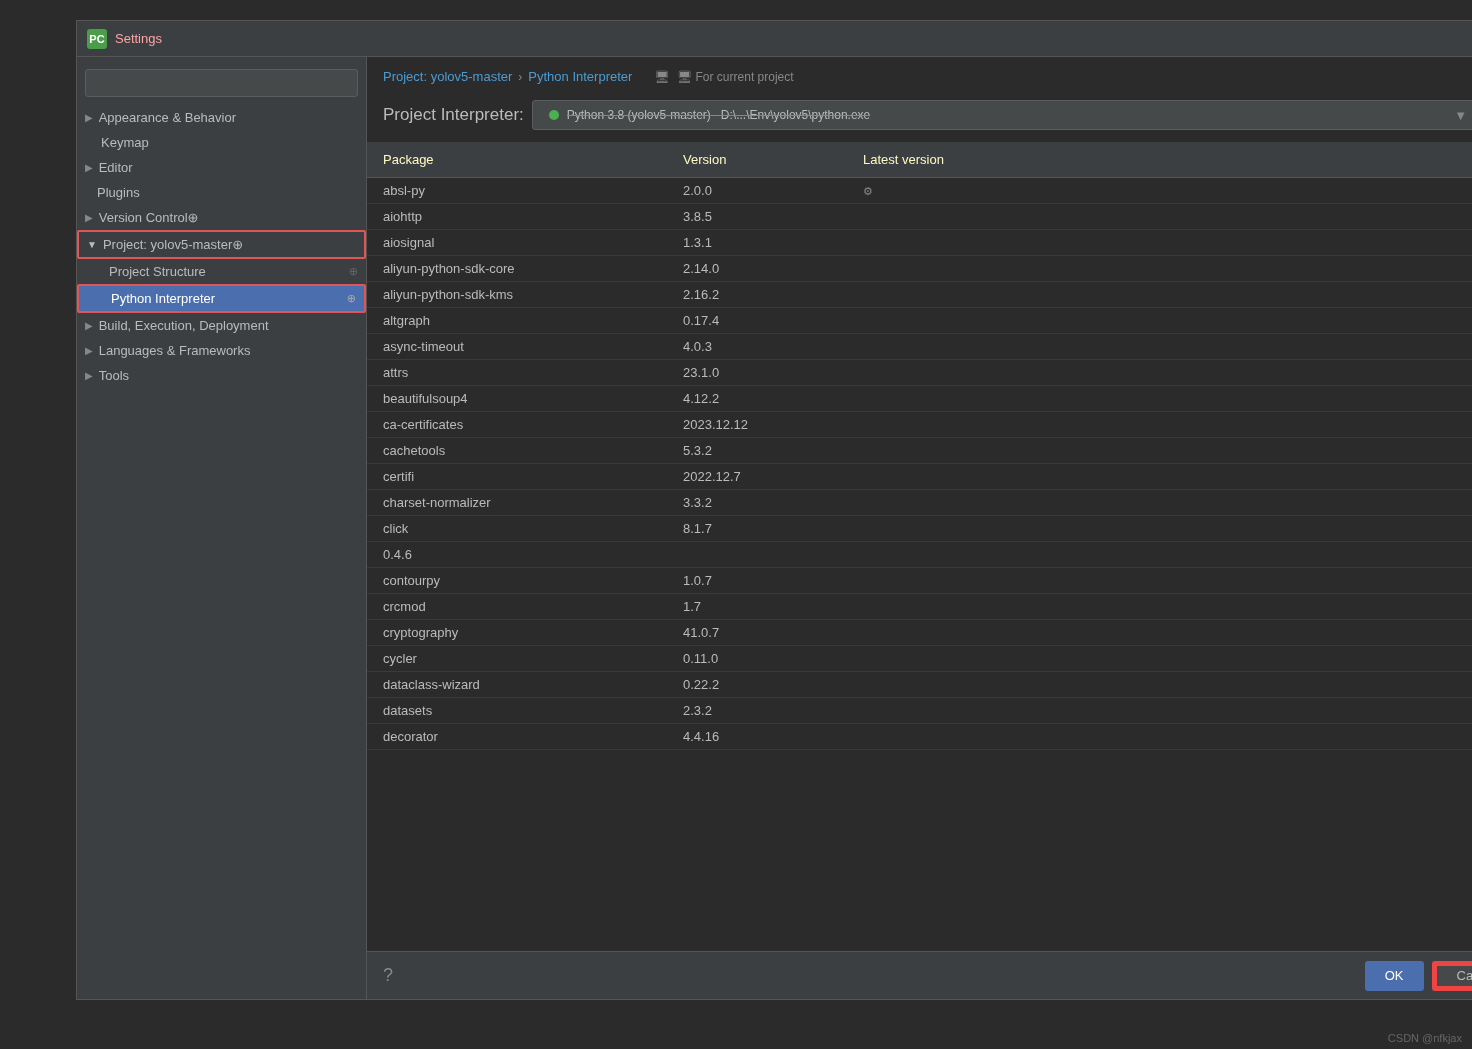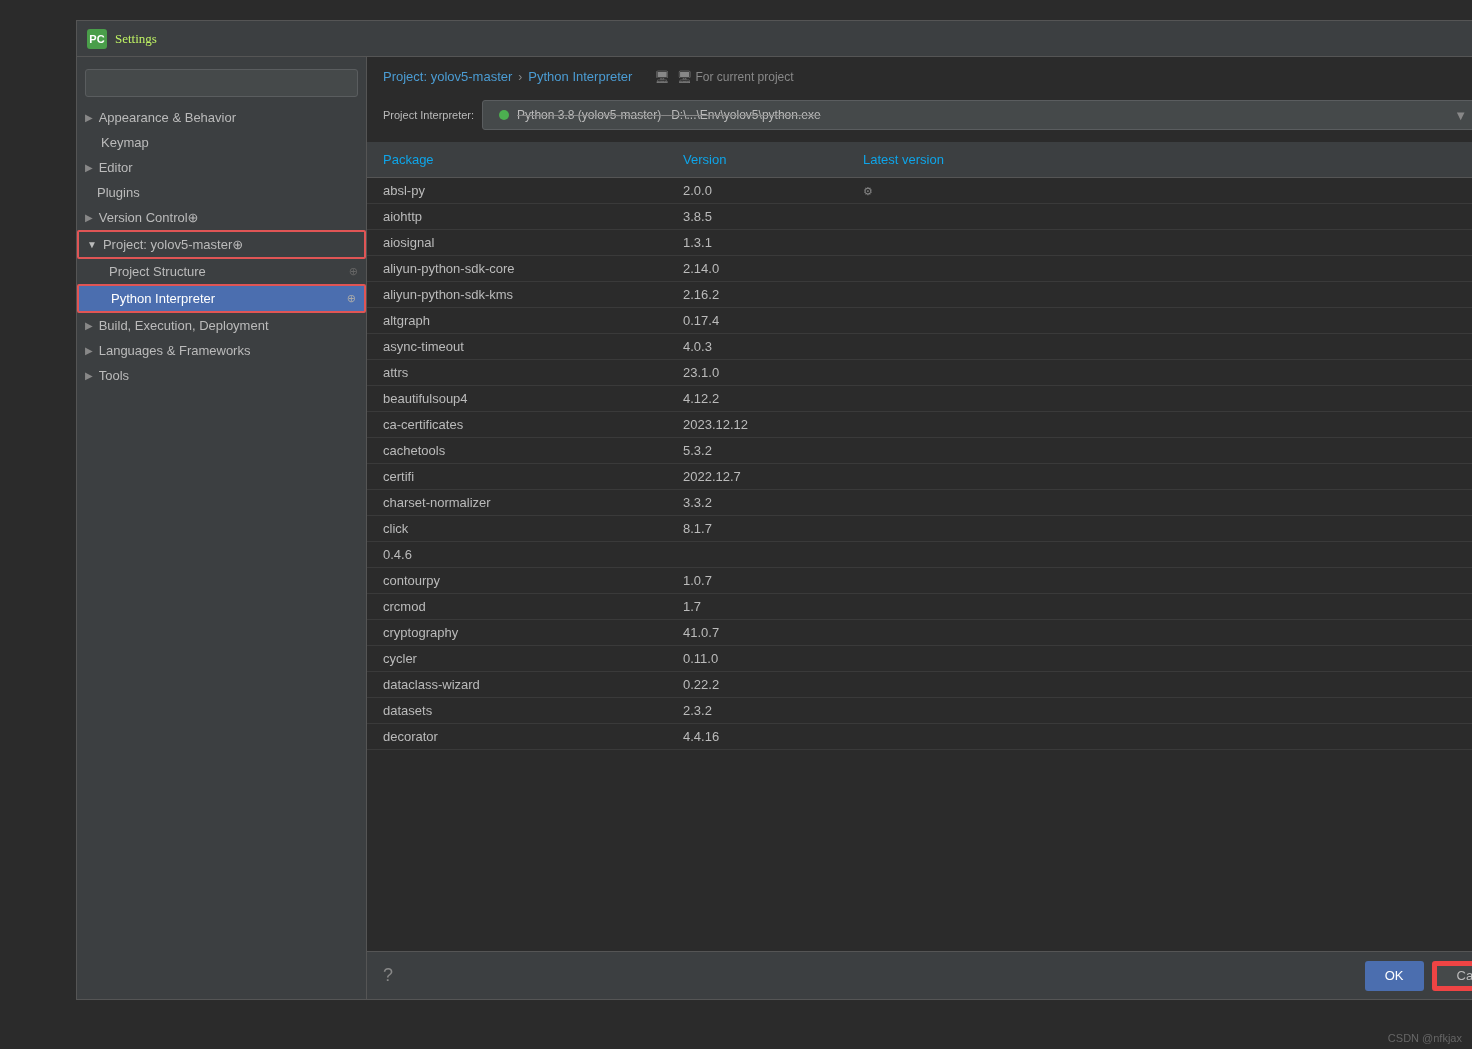--- a/index.html
+++ b/index.html
@@ -39,23 +39,22 @@
       background: #4a9e4a;
       border-radius: 3px;
       display: flex;
       align-items: center;
       justify-content: center;
       font-size: 11px;
       font-weight: bold;
       color: white;
     }
     .title-bar-title {
-      color: #bef264;
-      font-size: 13px;
-      font-family: Liberation Serif, serif;
+      color: #fca5a5;
+      font-size: 13px;
     }
     .title-bar-close {
       margin-left: auto;
       color: #888;
       cursor: pointer;
       font-size: 16px;
       width: 24px;
       height: 24px;
       display: flex;
       align-items: center;
@@ -152,21 +151,21 @@
     .breadcrumb .for-project { color: #888; font-size: 12px; margin-left: 16px; }
     .interpreter-bar {
       padding: 8px 16px 12px 16px;
       display: flex;
       align-items: center;
       flex-shrink: 0;
       gap: 8px;
     }
     .interpreter-label {
       color: #bbbbbb;
-      font-size: 11px;
+      font-size: 17px;
       white-space: nowrap;
     }
     .interpreter-dropdown {
       flex: 1;
       height: 30px;
       background: #45494a;
       border: 1px solid #5a5d5f;
       border-radius: 3px;
       display: flex;
       align-items: center;
@@ -226,21 +225,21 @@
       grid-template-columns: 300px 180px 1fr;
       background: #3c3f41;
       border-bottom: 1px solid #555;
       padding: 6px 0;
       position: sticky;
       top: 0;
       z-index: 10;
     }
     .table-header-cell {
       padding: 4px 16px;
-      color: #0ea5e9;
+      color: #fef9c3;
       font-size: 13px;
       font-weight: 500;
     }
     .table-row {
       display: grid;
       grid-template-columns: 300px 180px 1fr;
       border-bottom: 1px solid #3a3a3a;
     }
     .table-cell {
       padding: 5px 16px;

